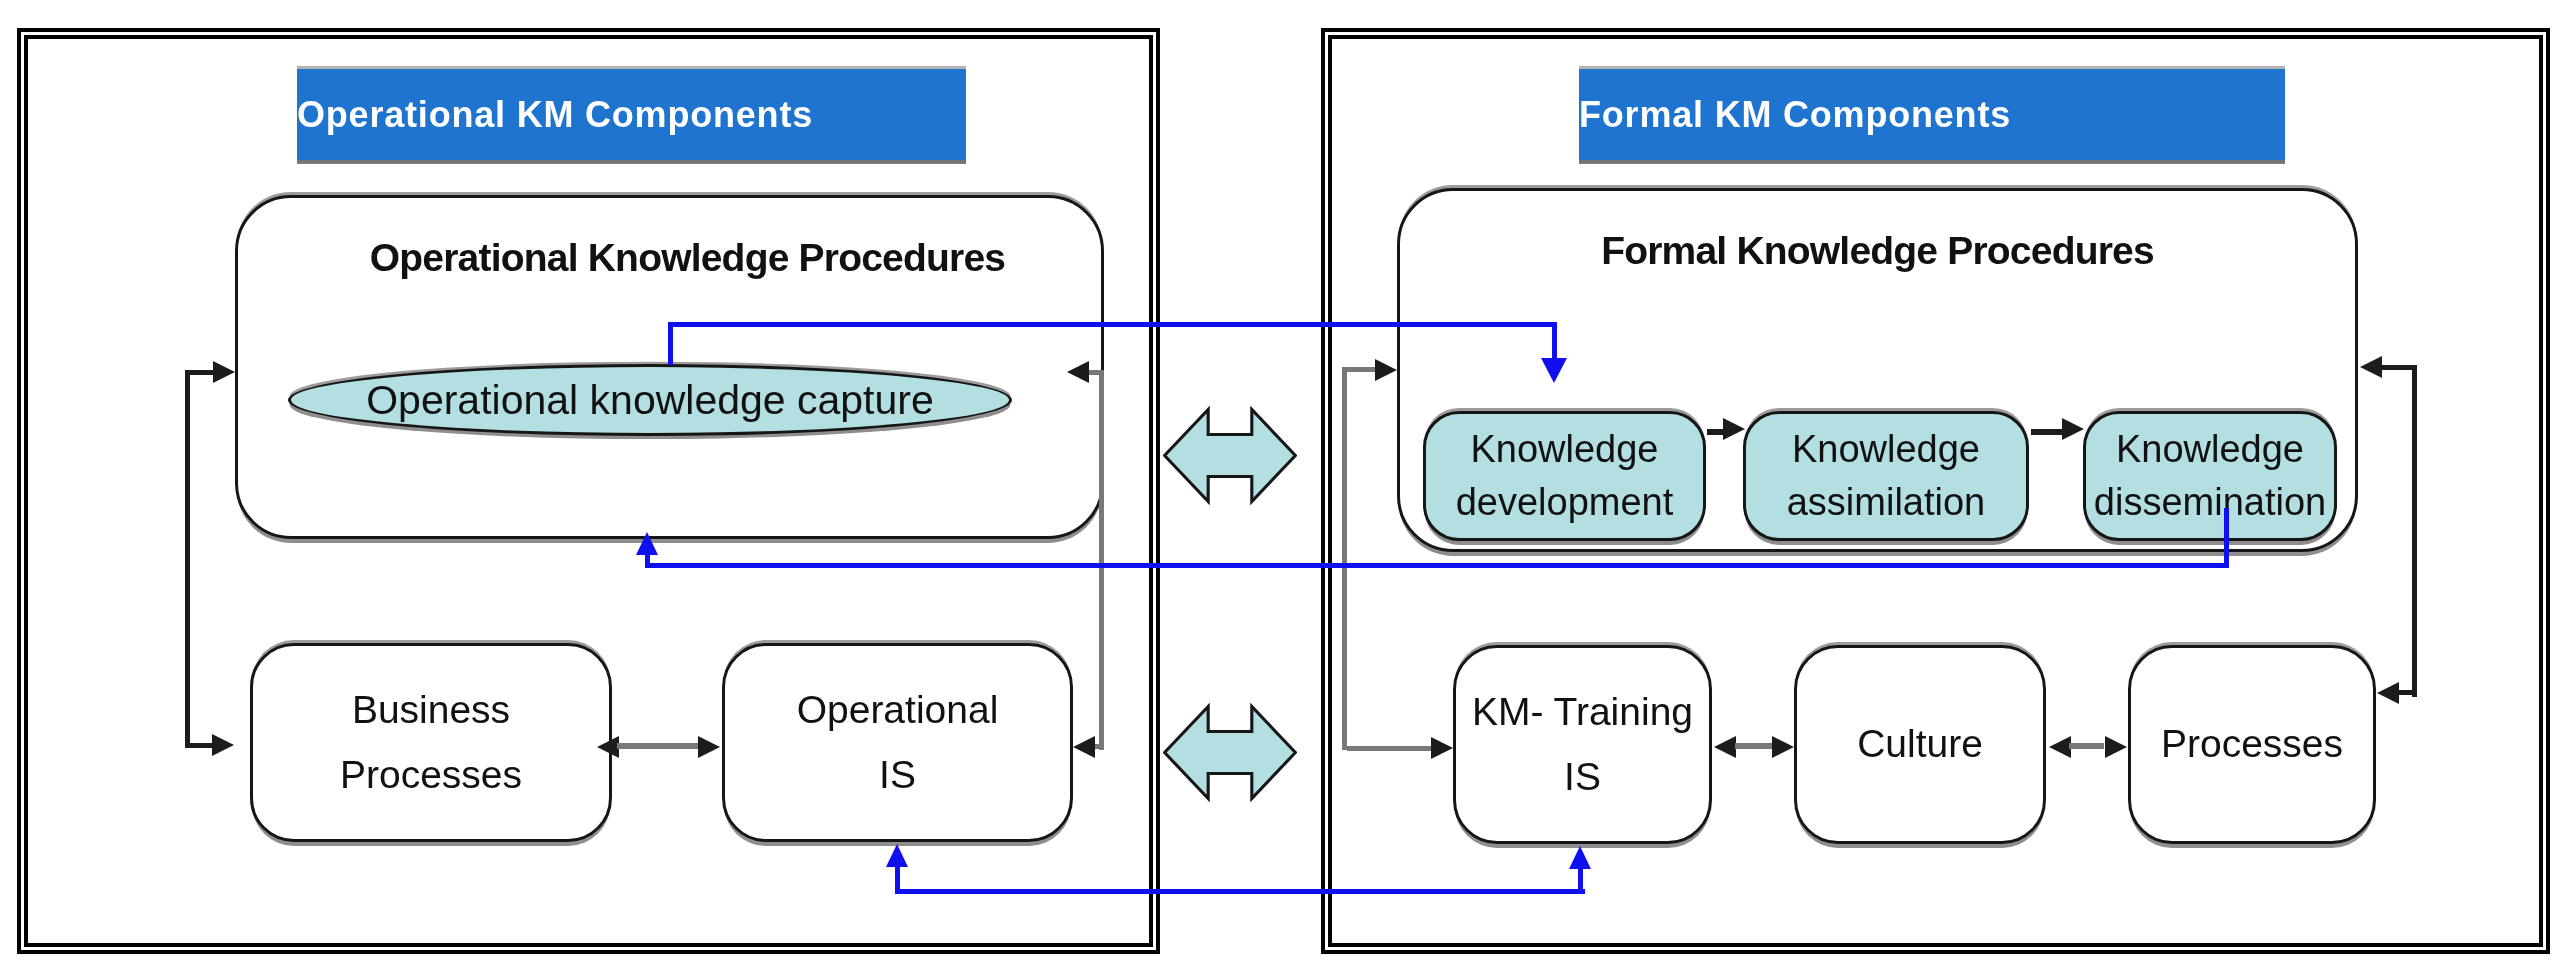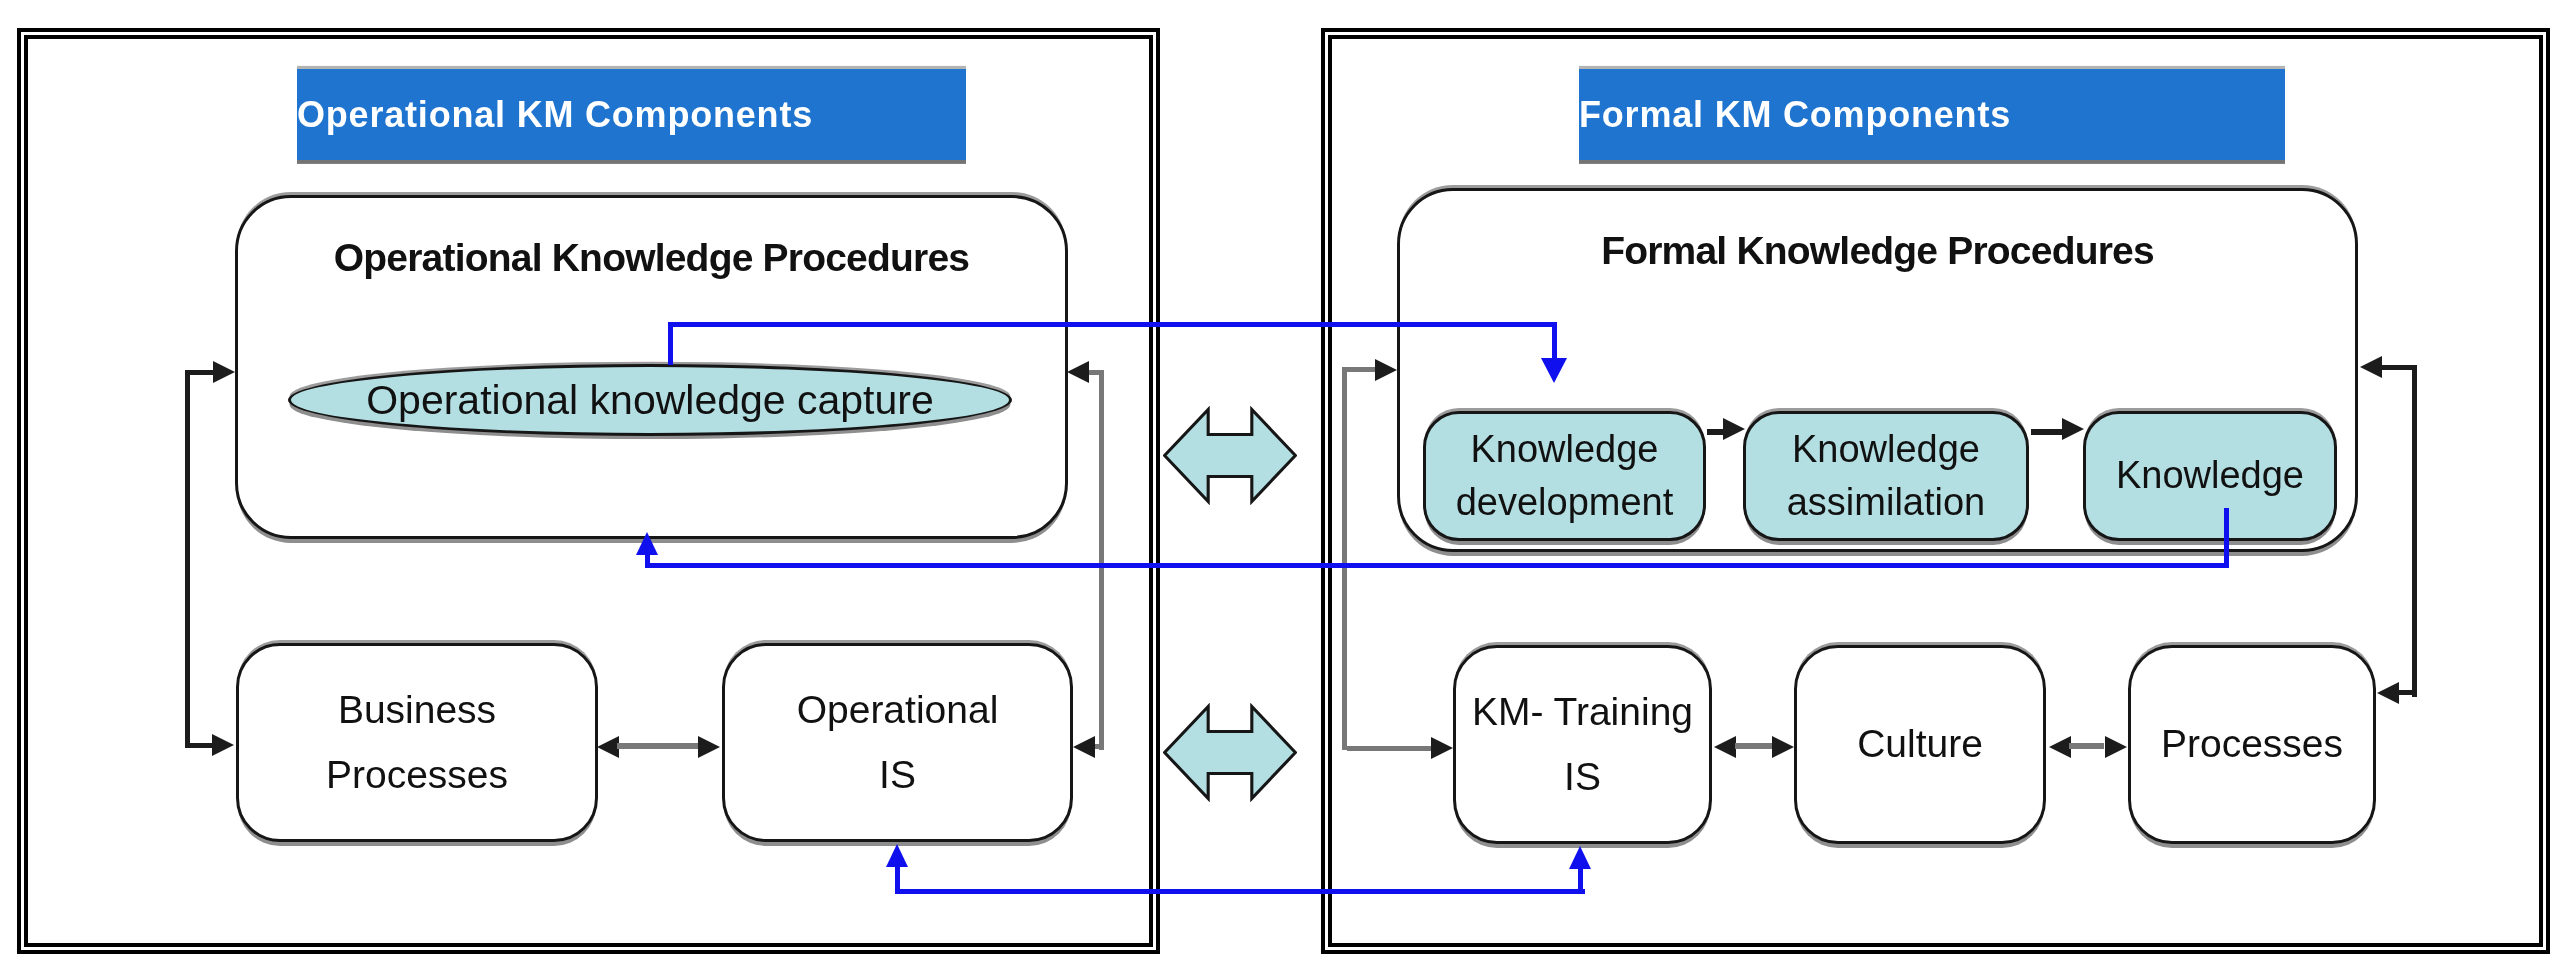--- a/index.html
+++ b/index.html
@@ -59,48 +59,49 @@
   <div class="panel" style="left:17px;top:28px;width:1121px;height:904px;"></div>
   <div class="panel" style="left:1321px;top:28px;width:1207px;height:904px;"></div>
 
   <div class="header" style="left:297px;top:69px;width:669px;height:91px;">
     <span>Operational KM Components</span>
   </div>
   <div class="header" style="left:1579px;top:69px;width:706px;height:91px;">
     <span>Formal KM Components</span>
   </div>
 
-  <div class="rbox" style="left:235px;top:195px;width:827px;height:338px;">
+  <div class="rbox" style="left:235px;top:195px;width:827px;height:338px;padding-left:36px;">
     <div class="rtitle">Operational Knowledge Procedures</div>
   </div>
   <div class="ellipse" style="left:288px;top:364px;width:718px;height:66px;">
     <span>Operational knowledge capture</span>
   </div>
 
   <div class="rbox" style="left:1397px;top:188px;width:955px;height:358px;">
     <div class="rtitle">Formal Knowledge Procedures</div>
   </div>
   <div class="pbox" style="left:1423px;top:382px;width:277px;height:124px;">
     <span>Knowledge</span>
     <span>development</span>
   </div>
   <div class="pbox" style="left:1743px;top:382px;width:280px;height:124px;">
     <span>Knowledge</span>
     <span>assimilation</span>
   </div>
   <div class="pbox" style="left:2083px;top:382px;width:248px;height:124px;">
     <span>Knowledge</span>
+    <span>dissemination</span>
   </div>
 
   <div class="hl dark" style="left:1707px;top:429px;width:15.6px;height:5.5px;"></div>
   <div class="ah ah-r" style="left:1723px;top:418px;"></div>
   <div class="hl dark" style="left:2031px;top:429px;width:30.5px;height:5.5px;"></div>
   <div class="ah ah-r" style="left:2062px;top:418px;"></div>
 
-  <div class="wbox" style="left:236px;top:643px;width:356px;height:193px;">
+  <div class="wbox" style="left:250px;top:643px;width:356px;height:193px;">
     <span>Business</span>
     <span>Processes</span>
   </div>
   <div class="wbox" style="left:722px;top:643px;width:345px;height:193px;">
     <span>Operational</span>
     <span>IS</span>
   </div>
   <div class="wbox" style="left:1453px;top:645px;width:253px;height:193px;">
     <span>KM- Training</span>
     <span>IS</span>

